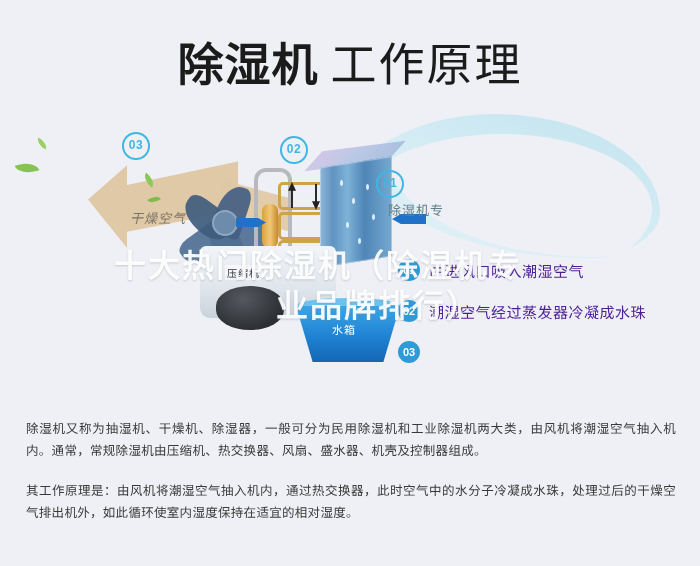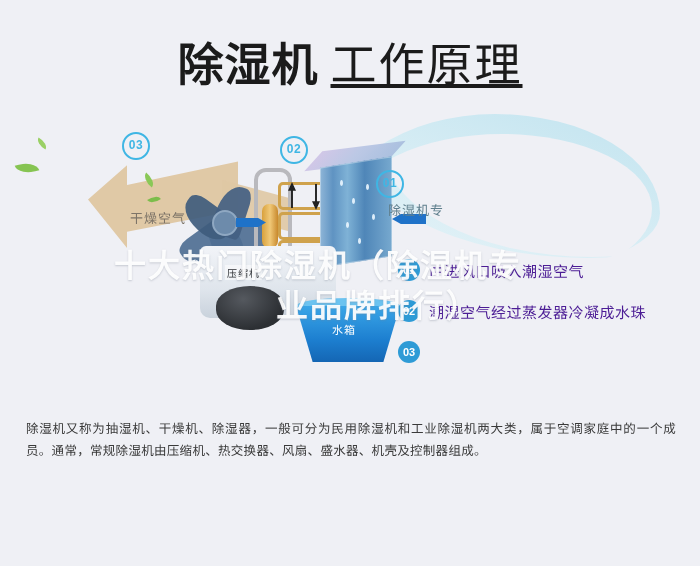--- a/index.html
+++ b/index.html
@@ -33,21 +33,20 @@
     color: #1b1b1b;
     font-family: "Liberation Sans", "DejaVu Sans", sans-serif;
   }
   .title-light {
     font-size: 46px;
     font-weight: 300;
     letter-spacing: 2px;
     color: #1b1b1b;
     margin-left: 12px;
     font-family: "Liberation Sans", "DejaVu Sans", sans-serif;
-    text-decoration: underline;
   }
 
   
   #illustration {
     position: absolute;
     left: 0;
     top: 118px;
     width: 700px;
     height: 285px;
   }
@@ -95,20 +94,21 @@
     clip-path: polygon(0% 0%, 100% 36%, 100% 100%, 0% 66%);
     opacity: .9;
   }
   .dry-label {
     position: absolute;
     left: 130px;
     top: 90px;
     font-size: 13px;
     color: #7d7468;
     letter-spacing: 1px;
+    font-style: italic;
   }
 
   
   .leaf {
     position: absolute;
     background: #7ec04a;
     border-radius: 0 100% 0 100%;
   }
   .leaf.l1 { left: 16px; top: 44px;  width: 22px; height: 12px; transform: rotate(-18deg); background:#86c452;}
   .leaf.l2 { left: 36px; top: 22px;  width: 12px; height: 7px;  transform: rotate(30deg);  background:#9ad065;}
@@ -492,14 +492,15 @@
     <span class="step-num">03</span>
   </div>
 </div>
 
 <div id="watermark">
   <div class="wm-line wm1">十大热门除湿机（除湿机专</div>
   <div class="wm-line wm2">业品牌排行）</div>
 </div>
 
 <div id="prose">
-  <p>除湿机又称为抽湿机、干燥机、除湿器，一般可分为民用除湿机和工业除湿机两大类，属于空调家庭中的一个成员。通常，常规除湿机由压缩机、热交换器、风扇、盛水器、机壳及控制器组成。</p>
+  <p>除湿机又称为抽湿机、干燥机、除湿器，一般可分为民用除湿机和工业除湿机两大类，由风机将潮湿空气抽入机内。通常，常规除湿机由压缩机、热交换器、风扇、盛水器、机壳及控制器组成。</p>
+  <p>其工作原理是：由风机将潮湿空气抽入机内，通过热交换器，此时空气中的水分子冷凝成水珠，处理过后的干燥空气排出机外，如此循环使室内湿度保持在适宜的相对湿度。</p>
 </div>
 
 </body></html>

